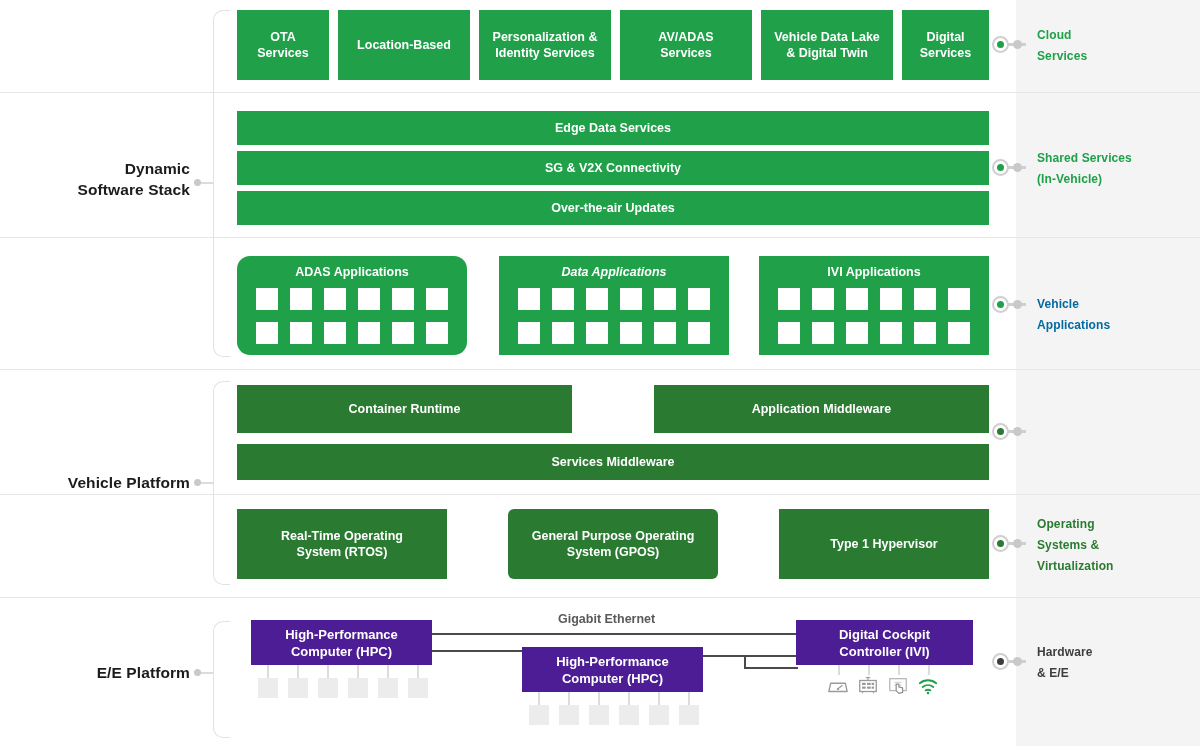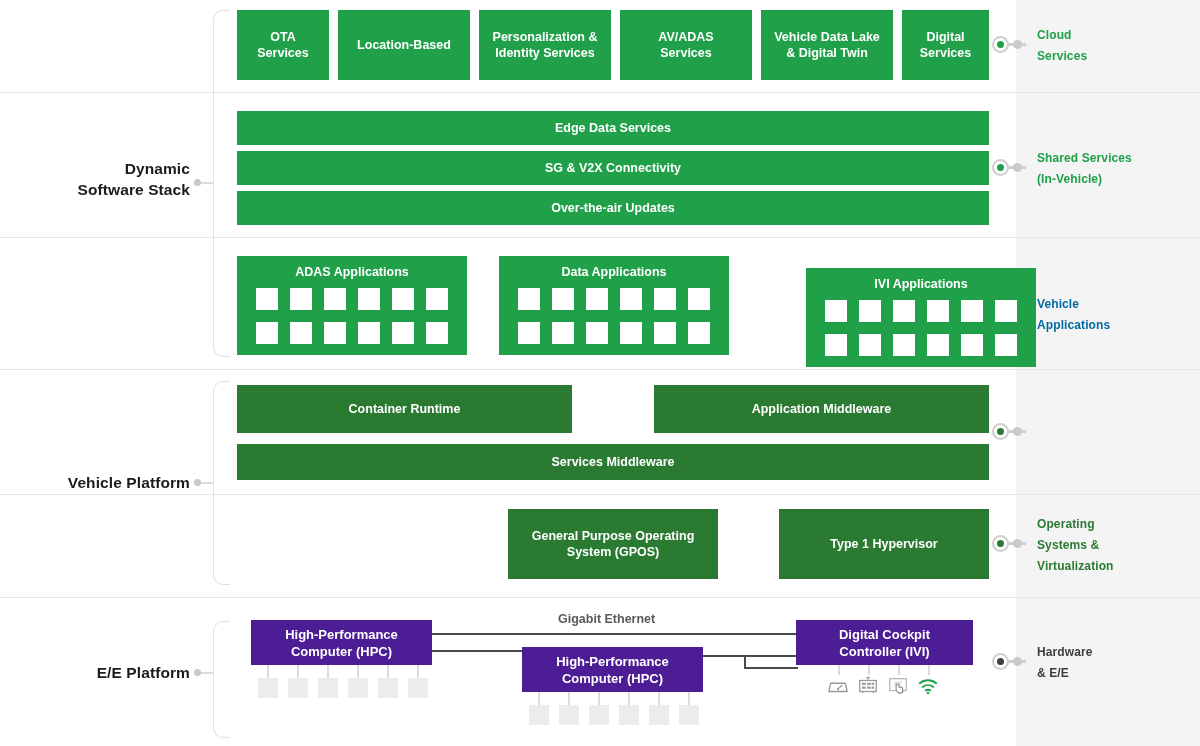--- a/index.html
+++ b/index.html
@@ -174,21 +174,21 @@
   <div class="box light" style="left:237px;top:111px;width:752px;height:34px;">
     <span>Edge Data Services</span>
   </div>
   <div class="box light" style="left:237px;top:151px;width:752px;height:34px;">
     <span>SG &amp; V2X Connectivity</span>
   </div>
   <div class="box light" style="left:237px;top:191px;width:752px;height:34px;">
     <span>Over-the-air Updates</span>
   </div>
 
-  <div class="appgroup" style="left:237px;top:256px;width:230px;height:99px;">
+  <div class="appgroup" style="left:237px;top:256px;width:230px;height:99px;border-radius:13px;">
     <div class="title">ADAS Applications</div>
     <div class="grid">
       <div class="row">
         <div class="cell"></div>
         <div class="cell"></div>
         <div class="cell"></div>
         <div class="cell"></div>
         <div class="cell"></div>
         <div class="cell"></div>
       </div>
@@ -196,21 +196,21 @@
         <div class="cell"></div>
         <div class="cell"></div>
         <div class="cell"></div>
         <div class="cell"></div>
         <div class="cell"></div>
         <div class="cell"></div>
       </div>
     </div>
   </div>
 
-  <div class="appgroup" style="left:499px;top:256px;width:230px;height:99px;">
+  <div class="appgroup" style="left:499px;top:256px;width:230px;height:99px;font-style:italic;">
     <div class="title">Data Applications</div>
     <div class="grid">
       <div class="row">
         <div class="cell"></div>
         <div class="cell"></div>
         <div class="cell"></div>
         <div class="cell"></div>
         <div class="cell"></div>
         <div class="cell"></div>
       </div>
@@ -218,21 +218,21 @@
         <div class="cell"></div>
         <div class="cell"></div>
         <div class="cell"></div>
         <div class="cell"></div>
         <div class="cell"></div>
         <div class="cell"></div>
       </div>
     </div>
   </div>
 
-  <div class="appgroup" style="left:759px;top:268px;width:230px;height:99px;margin-left:47px;">
+  <div class="appgroup" style="left:759px;top:256px;width:230px;height:99px;">
     <div class="title">IVI Applications</div>
     <div class="grid">
       <div class="row">
         <div class="cell"></div>
         <div class="cell"></div>
         <div class="cell"></div>
         <div class="cell"></div>
         <div class="cell"></div>
         <div class="cell"></div>
       </div>
@@ -250,21 +250,25 @@
   <div class="box dark" style="left:654px;top:385px;width:335px;height:48px;">
     <span>Application Middleware</span>
   </div>
   <div class="box dark" style="left:237px;top:385px;width:335px;height:48px;">
     <span>Container Runtime</span>
   </div>
   <div class="box dark" style="left:237px;top:444px;width:752px;height:36px;">
     <span>Services Middleware</span>
   </div>
 
-  <div class="box dark" style="left:508px;top:509px;width:210px;height:70px;flex-direction:column;">
+  <div class="box dark" style="left:237px;top:509px;width:210px;height:70px;flex-direction:column;">
+    <div>Real-Time Operating</div>
+    <div>System (RTOS)</div>
+  </div>
+  <div class="box dark" style="left:508px;top:509px;width:210px;height:70px;flex-direction:column;border-radius:6px;">
     <div>General Purpose Operating</div>
     <div>System (GPOS)</div>
   </div>
   <div class="box dark" style="left:779px;top:509px;width:210px;height:70px;flex-direction:column;text-align:center;">
     <div>Type 1 Hypervisor</div>
   </div>
 
   <div class="ethlabel" style="left:558px;top:612px;">
     <span>Gigabit Ethernet</span>
   </div>

